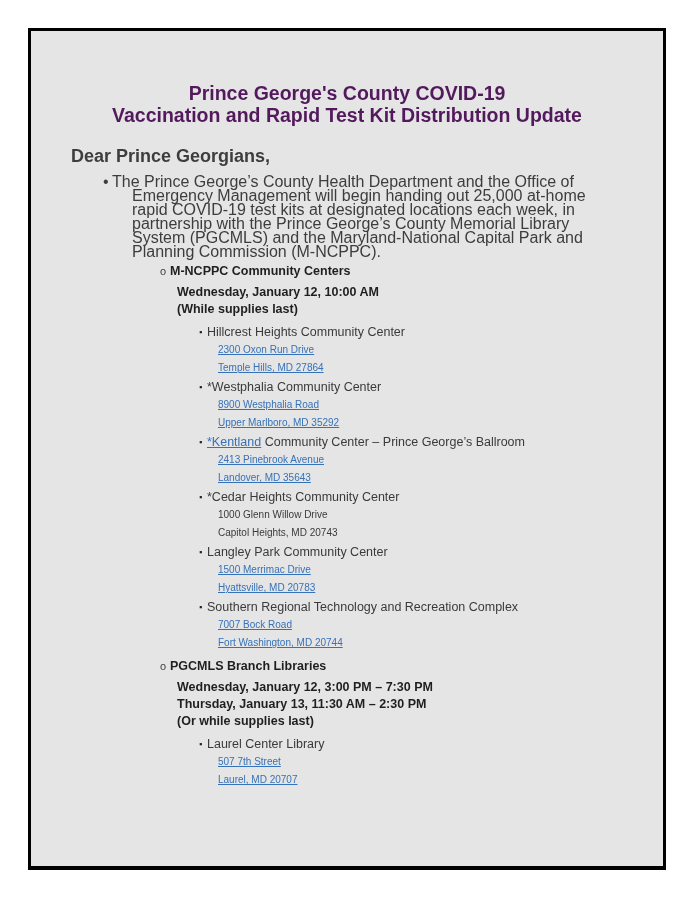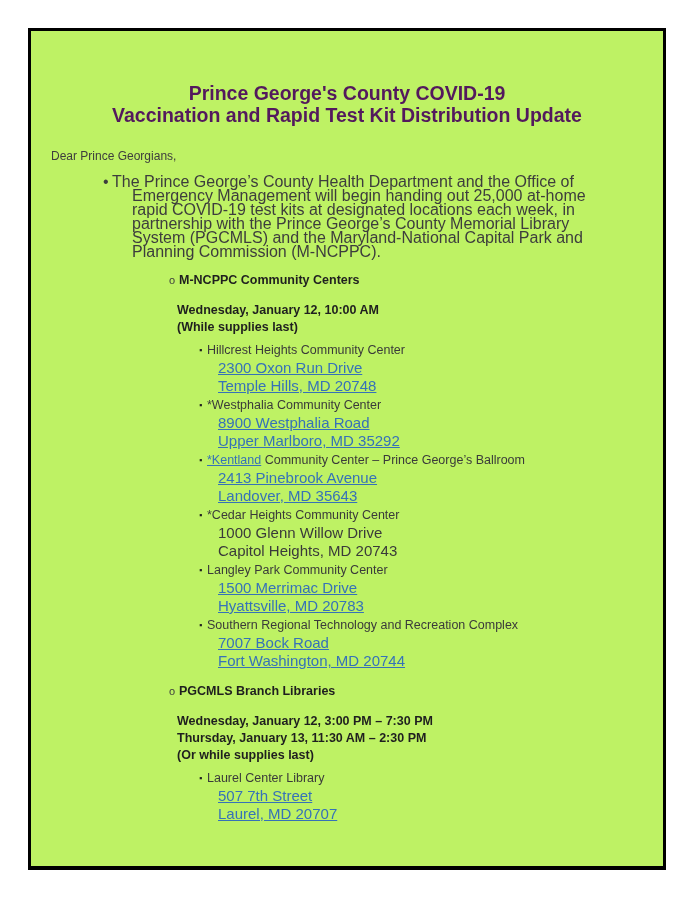--- a/index.html
+++ b/index.html
@@ -18,35 +18,36 @@
   .frame {
     position: absolute;
     left: 28px;
     top: 28px;
     width: 638px;
     height: 842px;
     border-style: solid;
     border-color: #000000;
     border-width: 3px 3px 4px 3px;
     box-sizing: border-box;
-    background: #bef264;
+    background: #e5e5e5;
   }
   .doc-title {
     margin-top: 51px;
     text-align: center;
     font-size: 19.5px;
     line-height: 22px;
     font-weight: bold;
     color: #53195d;
   }
   .greeting {
-    margin: 22px 0 0 20px;
-    font-size: 12px;
+    margin: 22px 0 0 40px;
+    font-size: 18px;
     line-height: 16px;
     color: #3d3d3d;
+    font-weight: bold;
   }
   
   .intro-item {
     margin: 11px 0 0 101px;
     width: 485px;
     font-size: 16px;
     line-height: 14px;
     text-indent: -29px;
     color: #3d3d3d;
   }
@@ -63,21 +64,21 @@
   }
   .section + .section {
     margin-top: 6px;
   }
   .section-heading {
     font-size: 12.5px;
     line-height: 17px;
     font-weight: bold;
     color: #1f1f1f;
     text-indent: -21px;
-    margin: 13px;
+    margin: 4px;
   }
   .b2 {
     display: inline-block;
     width: 10px;
     text-indent: 0;
     font-weight: normal;
     font-size: 11px;
     color: #3d3d3d;
   }
   .schedule-line {
@@ -105,21 +106,21 @@
   }
   .b3 {
     display: inline-block;
     width: 8px;
     text-indent: 0;
     font-size: 9px;
     vertical-align: 1px;
     color: #1f1f1f;
   }
   .addr-line {
-    font-size: 15px;
+    font-size: 10px;
     line-height: 18px;
     margin: 0;
     color: #3a3a3a;
   }
   a.link, .venue-name a.link {
     color: #3672b8;
     text-decoration: underline;
     cursor: pointer;
   }
 </style>
@@ -138,21 +139,21 @@
 
   <div id="sections-container">
       <div class="section">
         <p class="section-heading"><span class="b2">o</span><span>M-NCPPC Community Centers</span></p>
         <p class="schedule-line">Wednesday, January 12, 10:00 AM</p>
         <p class="schedule-line">(While supplies last)</p>
         <div class="venues">
           <div class="venue">
             <p class="venue-name"><span class="b3">▪</span><span>Hillcrest Heights Community Center</span></p>
             <p class="addr-line"><a class="link" href="#">2300 Oxon Run Drive</a></p>
-            <p class="addr-line"><a class="link" href="#">Temple Hills, MD 20748</a></p>
+            <p class="addr-line"><a class="link" href="#">Temple Hills, MD 27864</a></p>
           </div>
           <div class="venue">
             <p class="venue-name"><span class="b3">▪</span><span>*Westphalia Community Center</span></p>
             <p class="addr-line"><a class="link" href="#">8900 Westphalia Road</a></p>
             <p class="addr-line"><a class="link" href="#">Upper Marlboro, MD 35292</a></p>
           </div>
           <div class="venue">
             <p class="venue-name"><span class="b3">▪</span><a class="link" href="#">*Kentland</a><span> Community Center – Prince George’s Ballroom</span></p>
             <p class="addr-line"><a class="link" href="#">2413 Pinebrook Avenue</a></p>
             <p class="addr-line"><a class="link" href="#">Landover, MD 35643</a></p>

